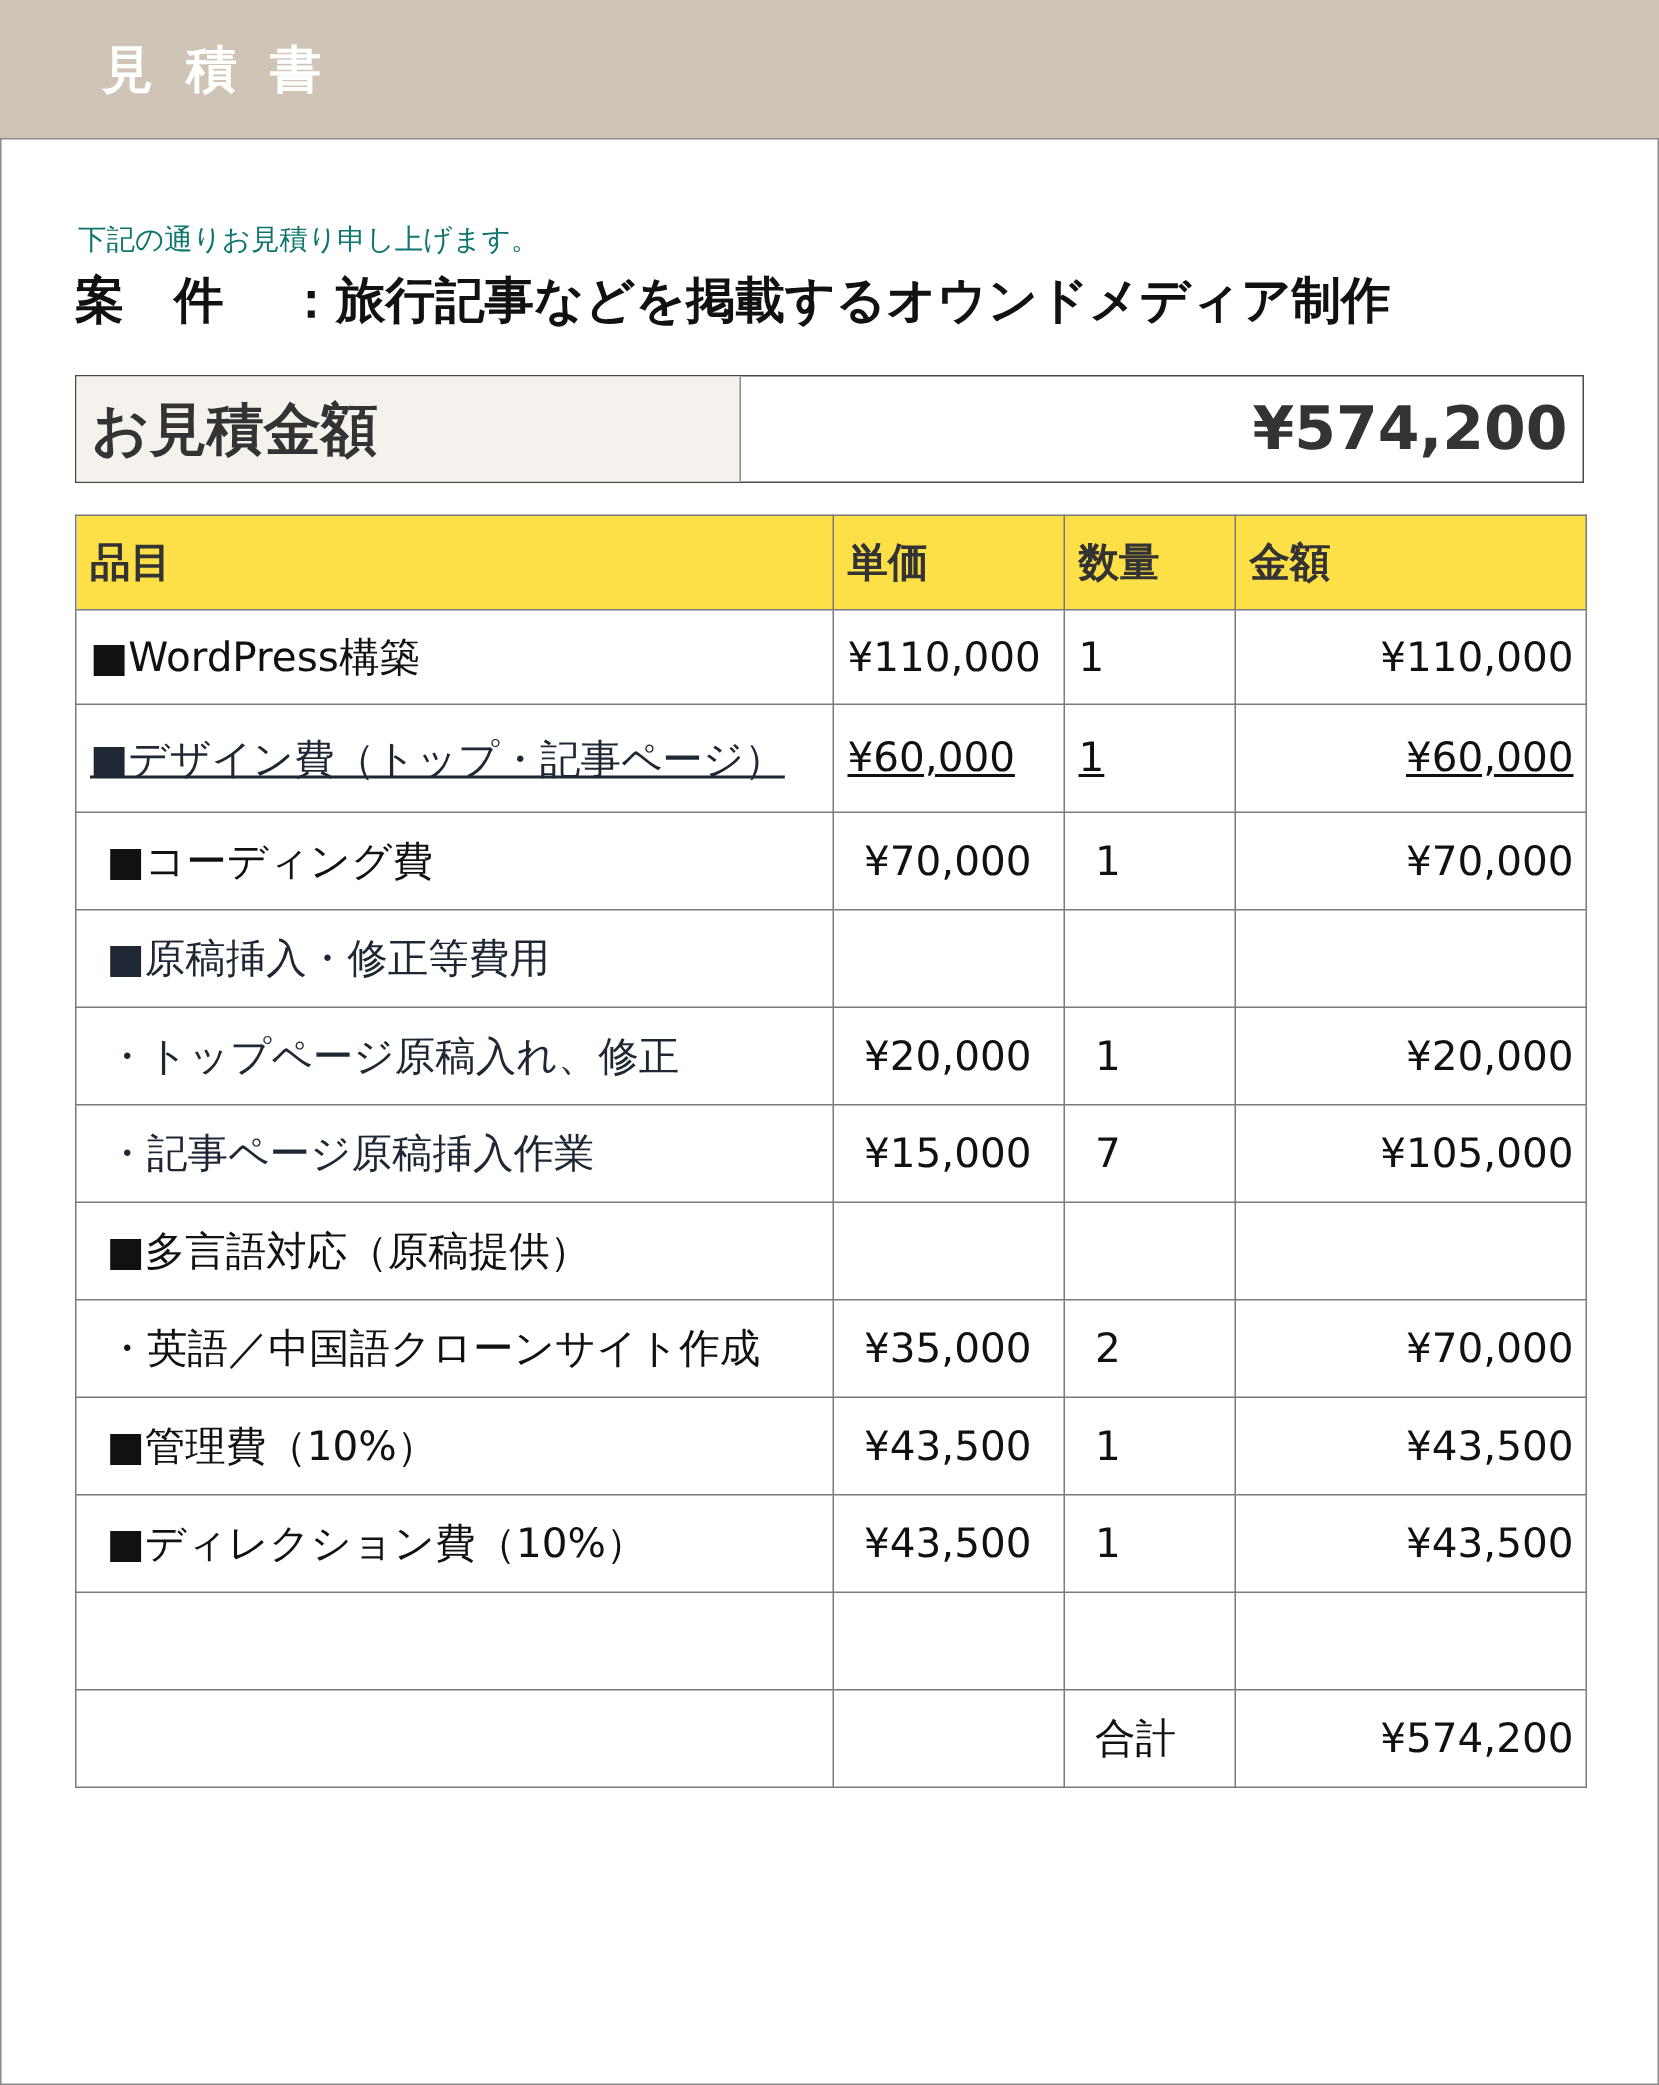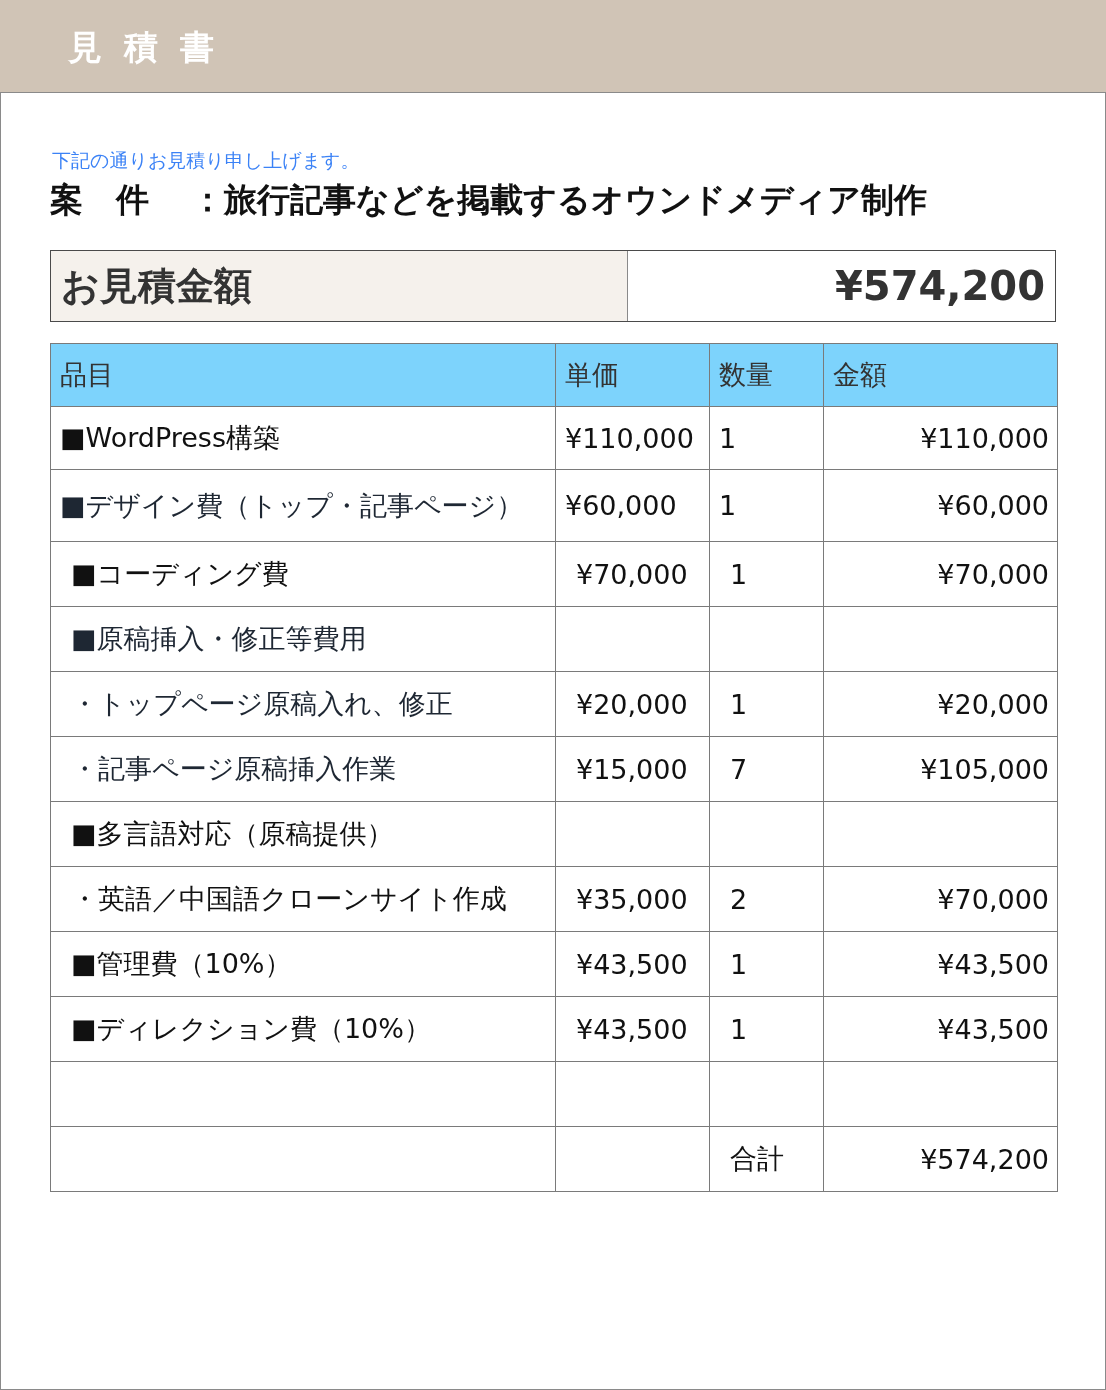--- a/index.html
+++ b/index.html
@@ -18,60 +18,60 @@
     letter-spacing: 22px; line-height: 46px;
   }
   .sheet {
     position: absolute; left: 0; top: 92px; width: 1104px; height: 1296px;
     border-left: 1px solid #8a8a8a; border-right: 1px solid #8a8a8a;
     border-bottom: 1px solid #8a8a8a; border-top: 1px solid #8a8a8a;
     background: #ffffff;
   }
   .intro {
     position: absolute; left: 52px; top: 148px;
-    font-size: 19px; color: #3b82f6; line-height: 24px;
+    font-size: 19px; color: #0f766e; line-height: 24px;
   }
   .subject {
     position: absolute; left: 50px; top: 178px;
     font-size: 33px; font-weight: bold; color: #111; line-height: 44px;
     white-space: nowrap;
   }
   .subject .label { letter-spacing: 0; }
   .subject .gap { display: inline-block; width: 42px; }
 
   .total-box {
     position: absolute; left: 50px; top: 250px; width: 1006px; height: 72px;
     border: 1px solid #4a4a4a; display: flex; box-sizing: border-box;
   }
   .total-label {
-    width: 577px; background: #f5f1ec; border-right: 1px solid #8a8a8a;
+    width: 443px; background: #f5f1ec; border-right: 1px solid #8a8a8a;
     font-size: 38px; font-weight: bold; color: #333;
     display: flex; align-items: center; padding-left: 10px; box-sizing: border-box;
   }
   .total-value {
     flex: 1; font-size: 40px; font-weight: bold; color: #333;
     display: flex; align-items: center; justify-content: flex-end;
     padding-right: 10px; box-sizing: border-box;
   }
 
   table.items {
     position: absolute; left: 50px; top: 343px; width: 1007px;
     border-collapse: collapse; table-layout: fixed;
     font-size: 27px; color: #111;
   }
   table.items th, table.items td {
     border: 1.5px solid #7a7a7a; padding: 0 8px 0 9px;
     white-space: nowrap; overflow: hidden;
   }
   table.items th {
-    background: #7dd3fc; font-weight: normal; text-align: left; color: #333;
+    background: #fde047; font-weight: bold; text-align: left; color: #333;
     height: 62px;
   }
   table.items td { height: 62px; }
-  table.items tr.tall td { height: 71px; }
+  table.items tr.tall td { height: 71px; text-decoration: underline; }
   table.items tr.mid td { height: 64px; padding-left: 20px; }
   td.num-right { text-align: right; }
   .navy { color: #1e2733; }
 </style>
 </head>
 <body>
 
 <div class="header-bar">
   <div class="header-title">見積書</div>
 </div>

